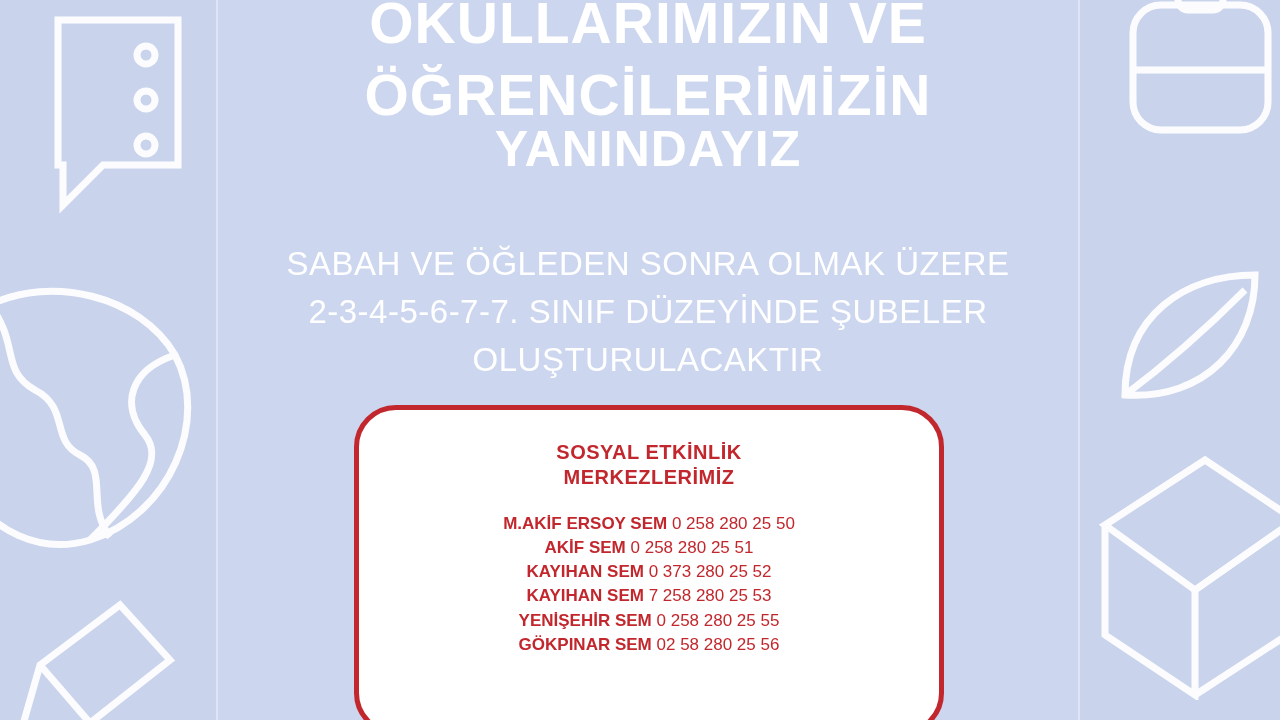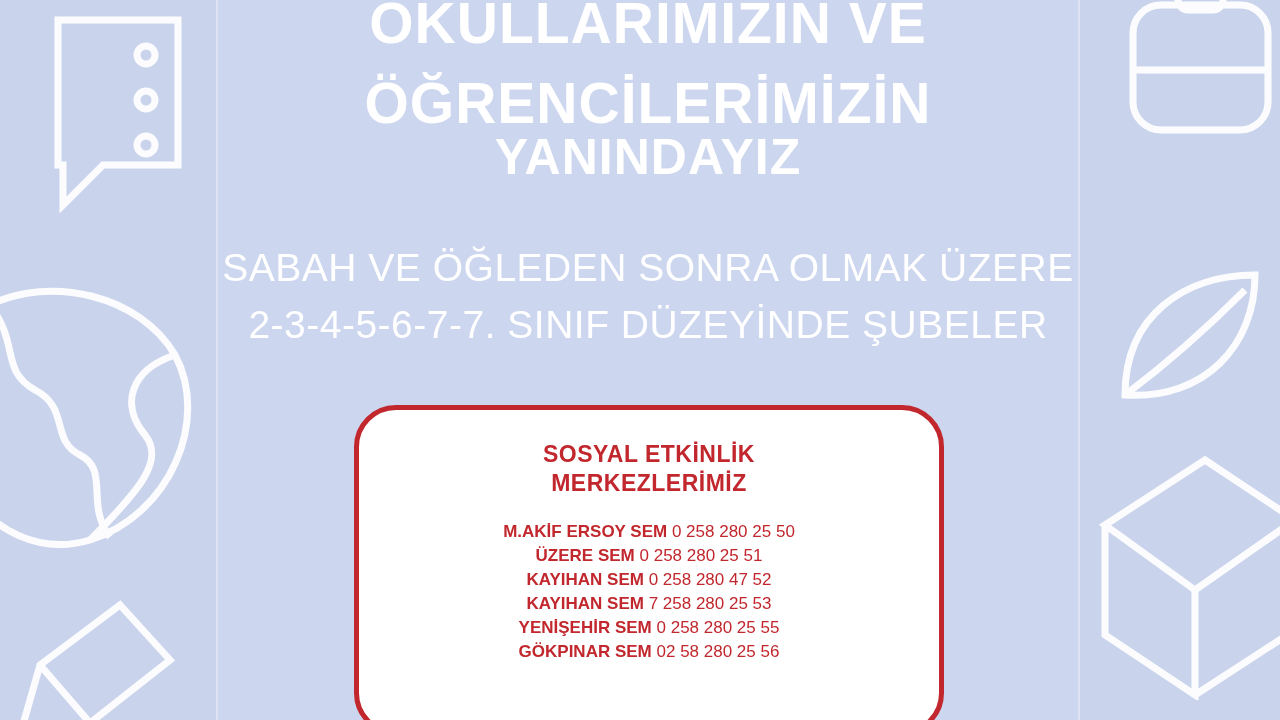--- a/index.html
+++ b/index.html
@@ -67,31 +67,31 @@
     top: -6px;
     text-align: center;
   }
   .headline {
     color: #ffffff;
     font-weight: bold;
     letter-spacing: 1px;
     line-height: 1.02;
   }
   .hl1 { font-size: 57px; }
-  .hl2 { font-size: 57px; margin-top: 22px; }
+  .hl2 { font-size: 57px; margin-top: 14px; }
   .hl3 { font-size: 50px; }
 
   .subtext {
     position: absolute;
     left: 216px;
     width: 864px;
     top: 240px;
     text-align: center;
     color: #ffffff;
-    font-size: 39px;
+    font-size: 33px;
     font-weight: normal;
     line-height: 1.45;
     letter-spacing: 0.5px;
   }
 
   .card {
     position: absolute;
     left: 354px;
     top: 405px;
     width: 590px;
@@ -100,21 +100,21 @@
     border: 5px solid #c1272d;
     border-radius: 42px;
     box-sizing: border-box;
     overflow: hidden;
   }
   .card-title {
     margin-top: 30px;
     text-align: center;
     color: #c1272d;
     font-weight: bold;
-    font-size: 23px;
+    font-size: 20px;
     line-height: 1.25;
     letter-spacing: 0.5px;
   }
   .contact-list {
     margin-top: 22px;
     text-align: center;
   }
   .contact-row {
     font-size: 17px;
     line-height: 1.42;
@@ -182,39 +182,40 @@
 
   <div class="headline-wrap">
     <div class="headline hl1">OKULLARIMIZIN VE</div>
     <div class="headline hl2">ÖĞRENCİLERİMİZİN</div>
     <div class="headline hl3">YANINDAYIZ</div>
   </div>
 
   <div class="subtext">
     <div>SABAH VE ÖĞLEDEN SONRA OLMAK ÜZERE</div>
     <div>2-3-4-5-6-7-7. SINIF DÜZEYİNDE ŞUBELER</div>
+    <div>OLUŞTURULACAKTIR</div>
   </div>
 
   <div class="card">
     <div class="card-title">
       <div>SOSYAL ETKİNLİK</div>
       <div>MERKEZLERİMİZ</div>
     </div>
     <div class="contact-list">
       <div class="contact-row">
         <span class="contact-name">M.AKİF ERSOY SEM</span>
         <span class="contact-phone">0 258 280 25 50</span>
       </div>
       <div class="contact-row">
-        <span class="contact-name">ÜZERE SEM</span>
+        <span class="contact-name">AKİF SEM</span>
         <span class="contact-phone">0 258 280 25 51</span>
       </div>
       <div class="contact-row">
         <span class="contact-name">KAYIHAN SEM</span>
-        <span class="contact-phone">0 258 280 47 52</span>
+        <span class="contact-phone">0 373 280 25 52</span>
       </div>
       <div class="contact-row">
         <span class="contact-name">KAYIHAN SEM</span>
         <span class="contact-phone">7 258 280 25 53</span>
       </div>
       <div class="contact-row">
         <span class="contact-name">YENİŞEHİR SEM</span>
         <span class="contact-phone">0 258 280 25 55</span>
       </div>
       <div class="contact-row">

